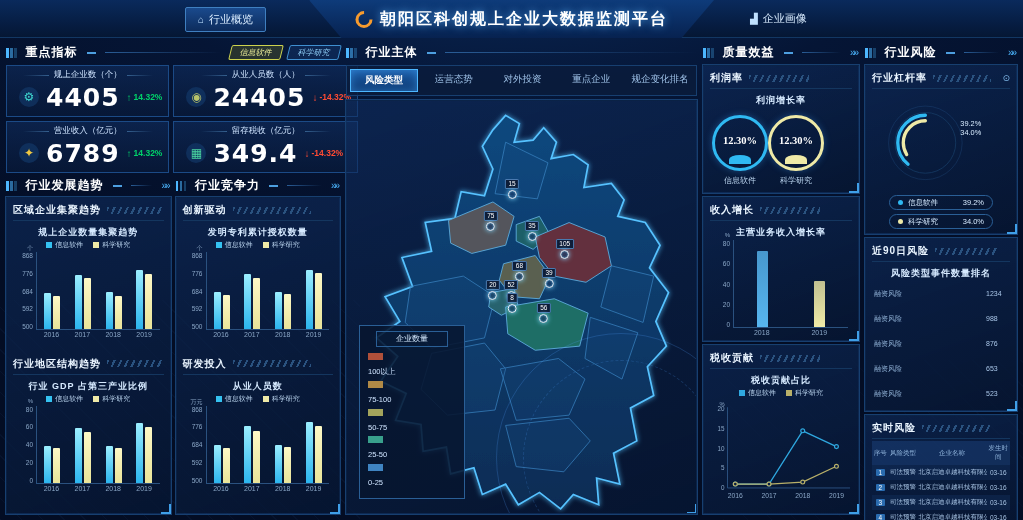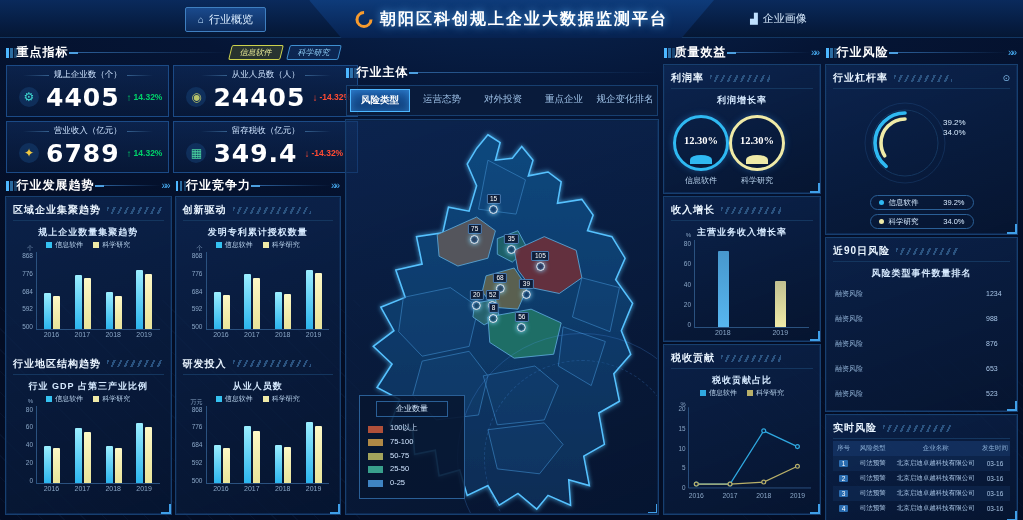--- a/index.html
+++ b/index.html
@@ -27,26 +27,26 @@
   .nav-btn{position:absolute;top:7px;display:flex;align-items:center;gap:5px;font-size:11px;color:#d9ecff;
     padding:4px 12px;cursor:pointer;}
   .nav-btn.cur{left:185px;background:linear-gradient(180deg,#1a4a8d,#0d2c5c);border:1px solid #3f7fc0;border-radius:2px;}
   .nav-btn.alt{left:738px;}
   .nav-ic{font-size:10px;color:#bfe0ff;}
 
   
   main{position:absolute;top:42px;left:0;right:0;bottom:0;display:flex;gap:6px;padding:2px 6px 6px;}
   .col{display:flex;flex-direction:column;gap:4px;min-width:0;}
   .col-left{width:334px;flex:none;}
-  .col-center{width:312px;flex:none;margin-top:20px;}
+  .col-center{width:351px;flex:none;}
   .col-q{width:156px;flex:none;}
   .col-r{flex:1;}
 
   
-  .sec-head{display:flex;align-items:center;gap:0;height:17px;flex:none;}
+  .sec-head{display:flex;align-items:center;gap:9px;height:17px;flex:none;}
   .bars3{display:flex;gap:1.5px;align-items:center;}
   .bars3 i{width:2.5px;height:10px;background:#4db7ff;display:block;}
   .bars3 i:nth-child(2){opacity:.55;}.bars3 i:nth-child(3){opacity:.28;}
   .sec-title{font-size:12px;font-weight:bold;color:#fff;letter-spacing:1px;white-space:nowrap;}
   .sec-dash{width:9px;height:2px;background:#4d9fe0;flex:none;}
   .sec-line{flex:1;height:1px;background:linear-gradient(90deg,#2a5d97,rgba(42,93,151,0));}
   .more{font-size:10px;color:#4db7ff;letter-spacing:-2px;cursor:pointer;padding-right:2px;}
 
   .panel{position:relative;border:1px solid #16427447;outline:1px solid #173f70;background:
     linear-gradient(160deg,rgba(17,48,100,.55),rgba(6,22,50,.85));padding:4px 6px;}
@@ -142,21 +142,21 @@
   .marker{position:absolute;transform:translate(-50%,-100%);display:flex;flex-direction:column;
     align-items:center;z-index:3;cursor:pointer;}
   .mnum{background:#0e1d38;border:1px solid #4a7ab0;color:#fff;font-size:6.5px;padding:0 2.5px;
     border-radius:1px;margin-bottom:1px;line-height:8px;}
   .mpin{width:9px;height:9px;border-radius:50%;border:1.5px solid #eef6ff;background:rgba(25,60,105,.7);
     box-shadow:0 0 5px #7fd8ff,inset 0 0 2px #7fd8ff;}
   .map-legend{position:absolute;left:12px;bottom:14px;width:106px;background:rgba(7,22,48,.88);
     border:1px solid #2a5f96;padding:5px 8px 7px;z-index:4;}
   .ml-title{border:1px solid #2a5f96;text-align:center;font-size:8px;color:#d6eaff;padding:1.5px 0;
     margin:0 8px 6px;}
-  .ml-row{display:flex;align-items:flex-end;gap:7px;font-size:7.5px;color:#cfe4ff;margin:4.5px 0;}
+  .ml-row{display:flex;align-items:flex-start;gap:7px;font-size:7.5px;color:#cfe4ff;margin:4.5px 0;flex-direction:column;}
   .ml-sw{width:15px;height:7px;flex:none;}
 
   .line-wrap{display:flex;justify-content:center;}
 </style>
 </head>
 <body>
 
 <div class="stage">
   <div class="hatch-bl"></div>
   <div class="hatch-br"></div>

